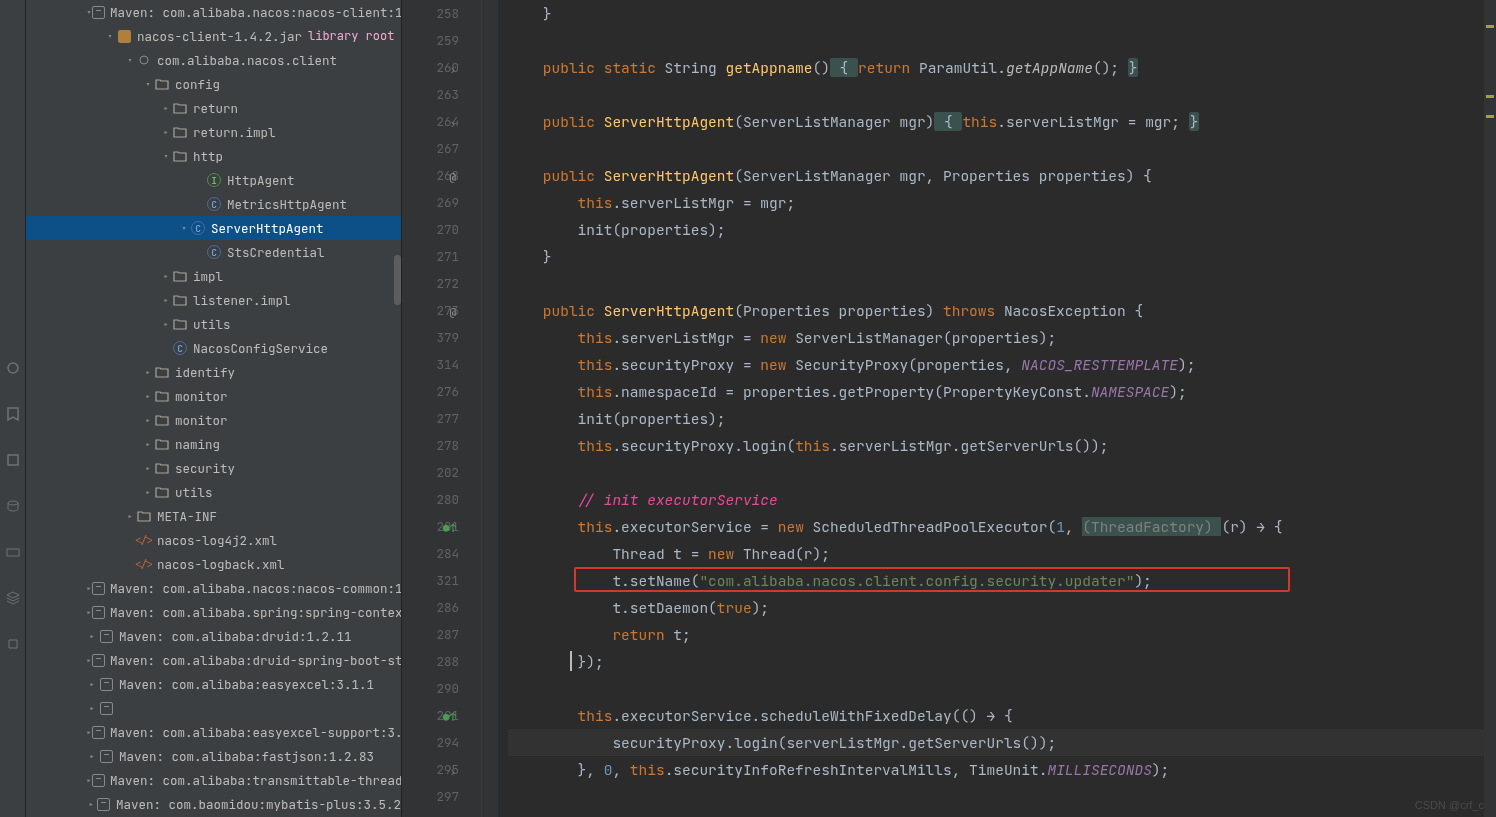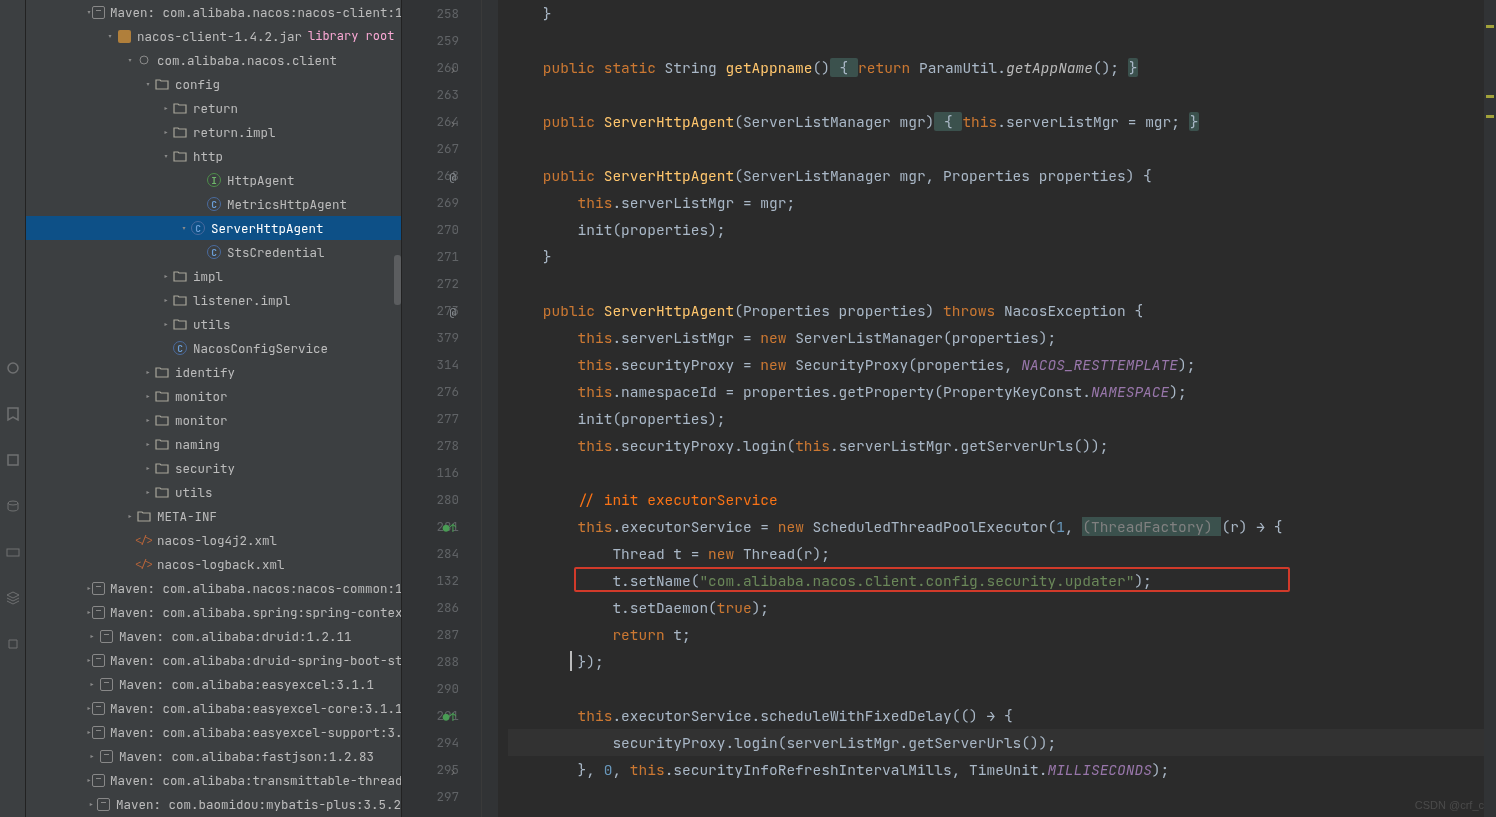--- a/index.html
+++ b/index.html
@@ -100,21 +100,21 @@
   line-height: 27px;
   white-space: pre;
   padding-left: 10px;
   position:relative;
 }
 .cline { height: 27px; position:relative; }
 .cline.hl { background: #323232; }
 .k { color: #cc7832; }
 .t { color: #a9b7c6; }
 .s { color: #6a8759; }
-.c { color: #f97316; }
+.c { color: #ec4899; font-style: italic; }
 .m { color: #ffc66d; }
 .i { color: #bababa; font-style: italic; }
 .br { color: #a9b7c6; background:#3b514d; border-radius:2px; padding:0 1px; }
 .it { color: #9876aa; font-style: italic; }
 .redbox {
   position:absolute; border:2px solid #d13a2a; border-radius:2px;
   left: 66px; top: 0px; height:25px; width:716px;
 }
 .caret {
   position:absolute; left:62px; width:2px; height:20px; background:#bbbbbb; top:3px;
@@ -387,21 +387,20 @@
         <span class="icon">
           <span class="box-icon"></span>
         </span>
         <span class="label">Maven: com.alibaba:easyexcel:3.1.1</span>
       </div>
       <div class="row" style="padding-left: 60px;">
         <span class="chev">▸</span>
         <span class="icon">
           <span class="box-icon"></span>
         </span>
-        <span class="label">Maven: com.alibaba:easyexcel-core:3.1.1</span>
       </div>
       <div class="row" style="padding-left: 60px;">
         <span class="chev">▸</span>
         <span class="icon">
           <span class="box-icon"></span>
         </span>
         <span class="label">Maven: com.alibaba:easyexcel-support:3.1.1</span>
       </div>
       <div class="row" style="padding-left: 60px;">
         <span class="chev">▸</span>
@@ -440,25 +439,25 @@
       <div class="gline">269</div>
       <div class="gline">270</div>
       <div class="gline">271</div>
       <div class="gline">272</div>
       <div class="gline">273<span class="gmark">@</span></div>
       <div class="gline">379</div>
       <div class="gline">314</div>
       <div class="gline">276</div>
       <div class="gline">277</div>
       <div class="gline">278</div>
-      <div class="gline">116</div>
+      <div class="gline">202</div>
       <div class="gline">280</div>
       <div class="gline">281<span class="gmark green">●↑</span></div>
       <div class="gline">284</div>
-      <div class="gline">132</div>
+      <div class="gline">321</div>
       <div class="gline">286</div>
       <div class="gline">287</div>
       <div class="gline">288</div>
       <div class="gline">290</div>
       <div class="gline">291<span class="gmark green">●↑</span></div>
       <div class="gline">294</div>
       <div class="gline">295<span class="gmark arrow">›</span></div>
       <div class="gline">297</div>
       <div class="gline">298</div>
     </div>

